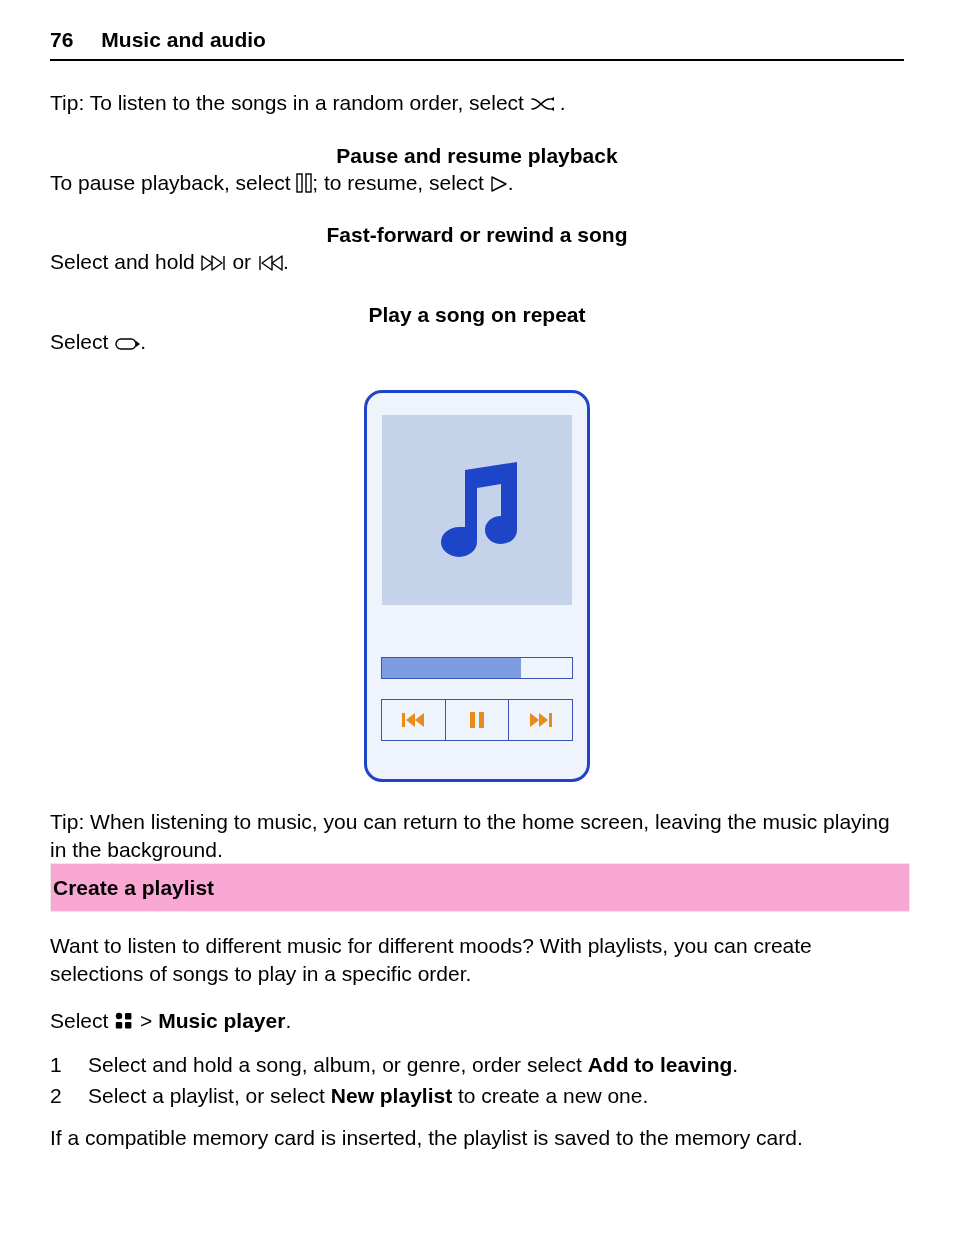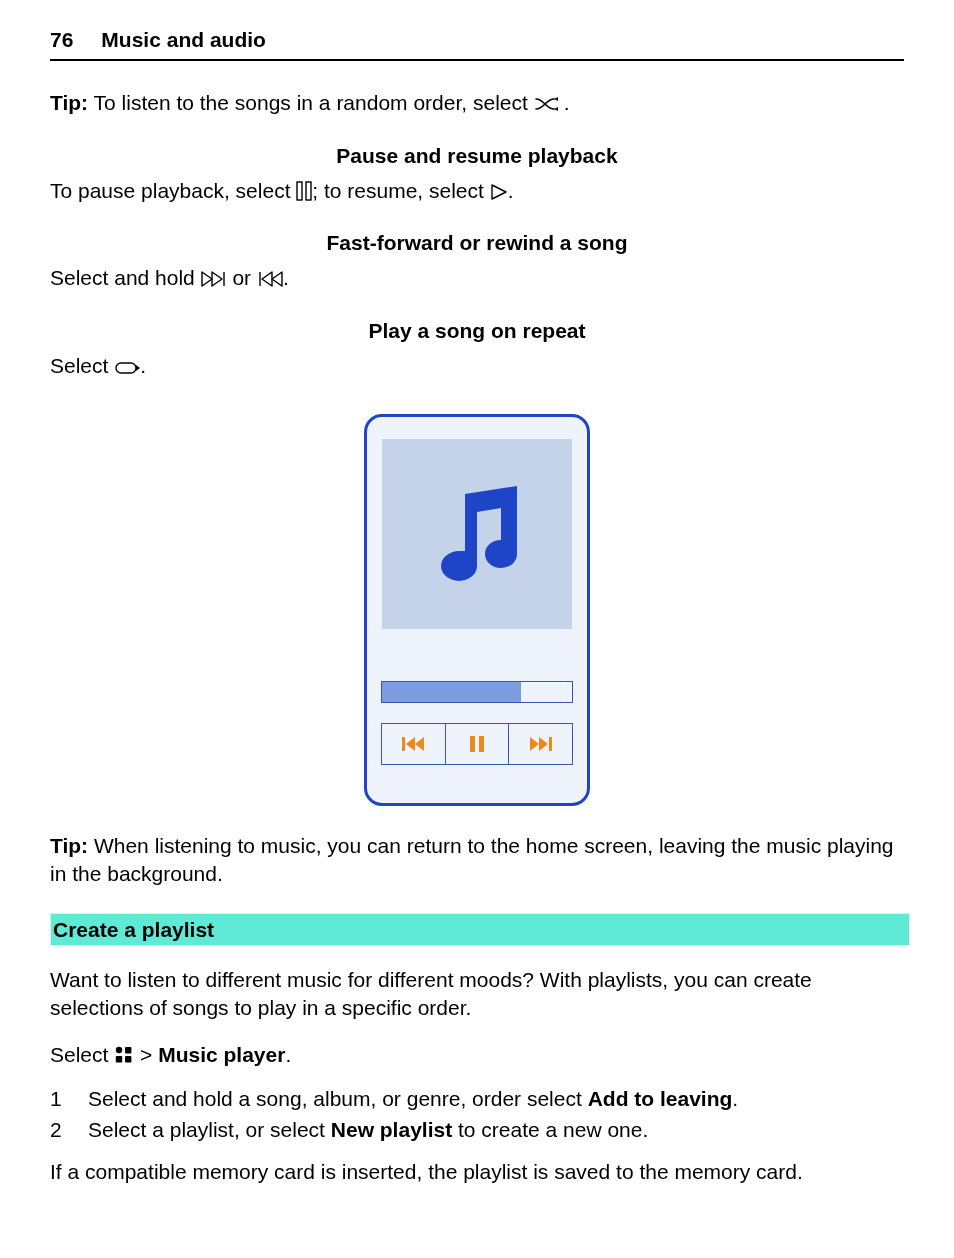--- a/index.html
+++ b/index.html
@@ -27,35 +27,34 @@
     border-bottom: 2px solid #000;
     margin-bottom: 28px;
     text-align: center;
   }
   .section-heading {
     font-weight: 700;
     margin-top: 22px;
     text-align: center;
   }
   .para {
-    margin-top: 8px;
+    margin-top: 0;
   }
   .tip-label {
-    font-weight: 700;
+    font-weight: 400;
   }
   .strong {
     font-weight: 700;
   }
   .sub-band {
-    background: #5eead4;
-    font-weight: 700;
-    margin-top: 26px;
+    background: #f9a8d4;
+    font-weight: 700;
     margin-left: -0px;
     margin-right: -0px;
-    padding: 2px 2px;
+    padding: 10px 2px;
     border: 1px solid #eaeaea;
     width: calc(100%);
   }
   ol.steps {
     padding-left: 0;
     margin: 14px 0;
     list-style: none;
   }
   ol.steps li {
     display: flex;

